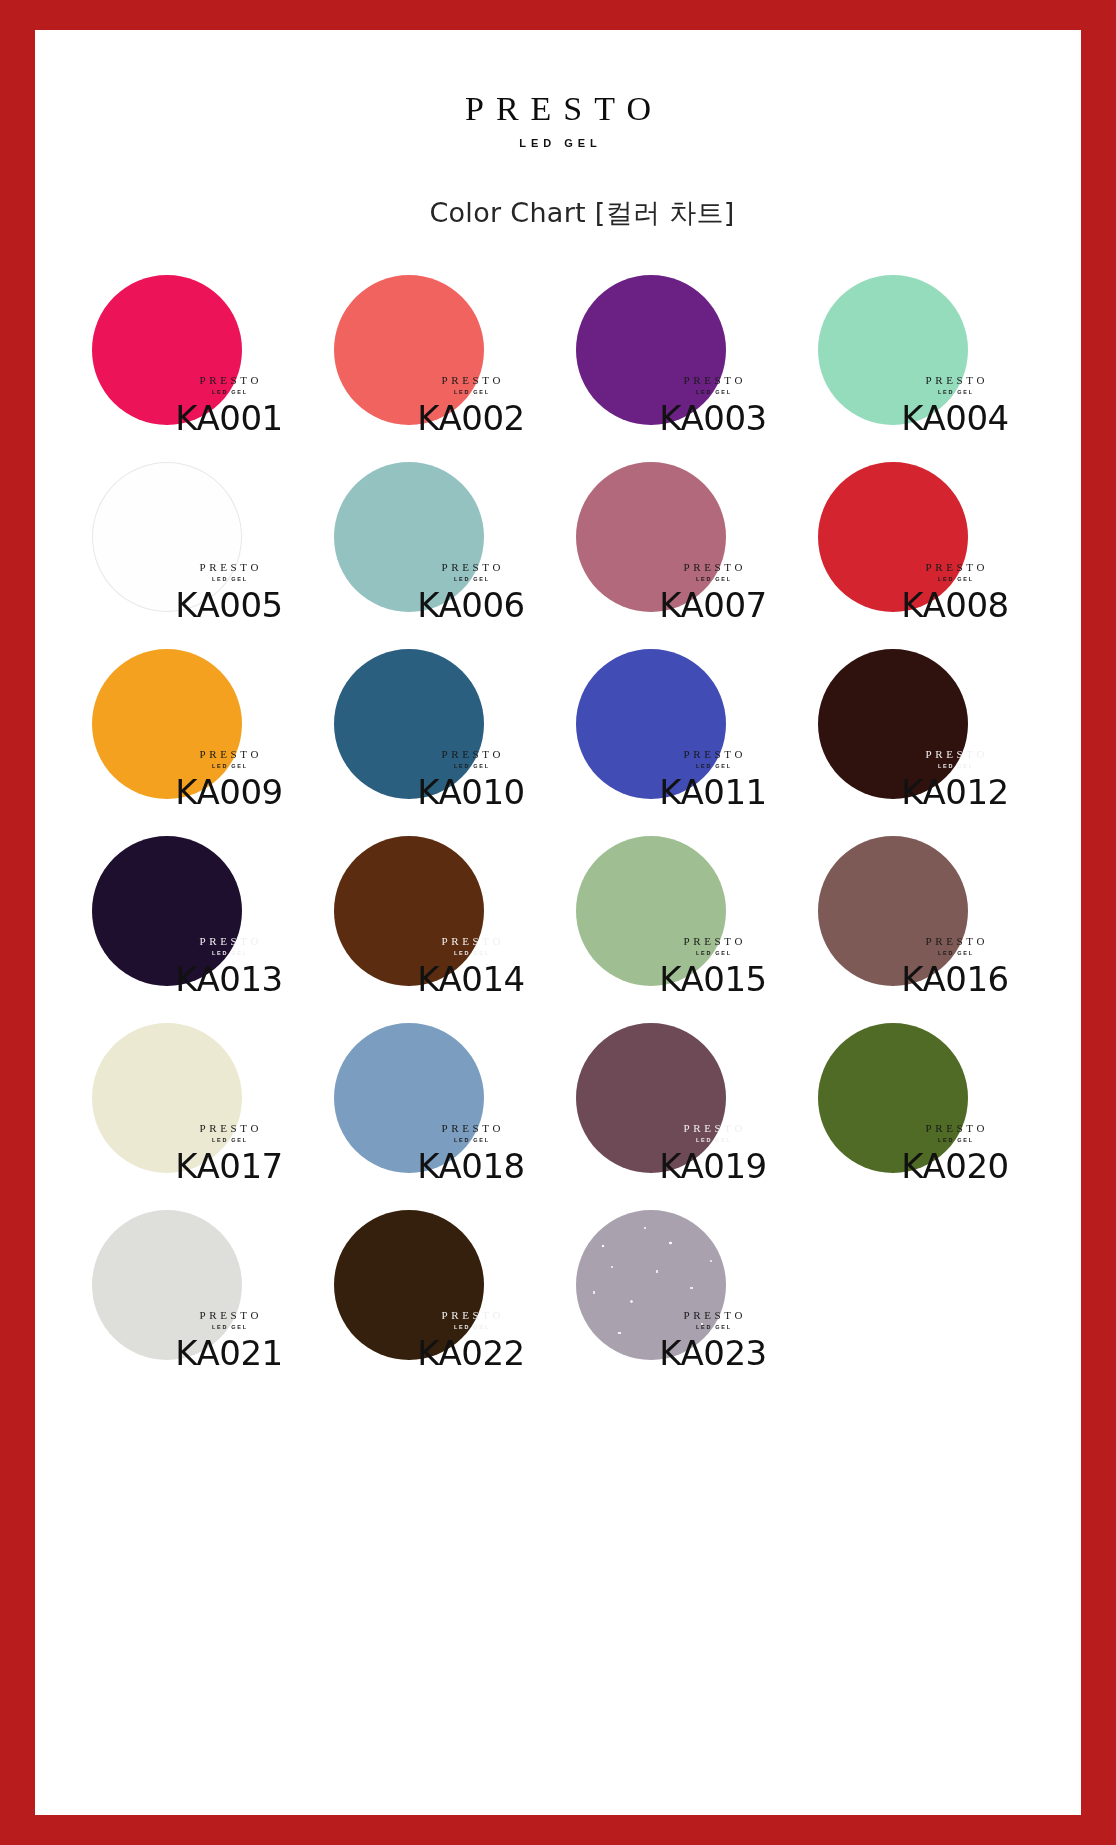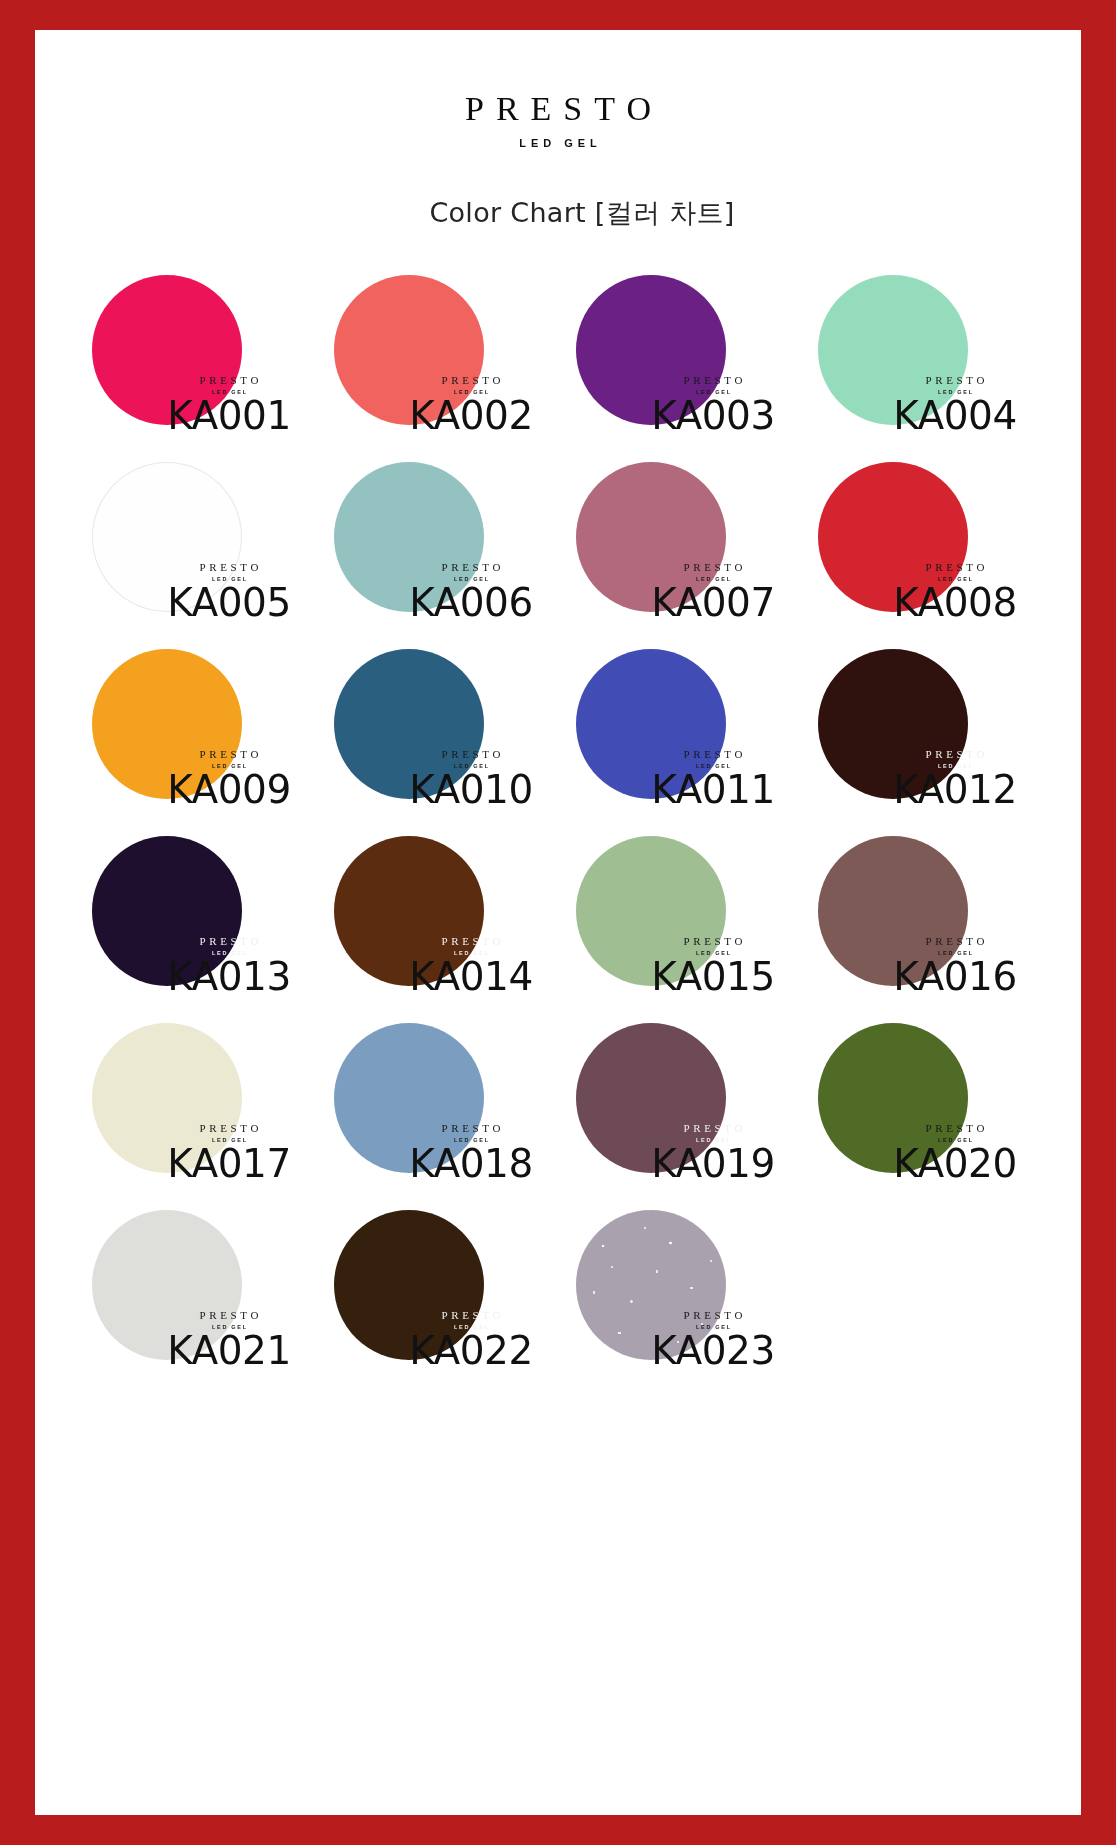--- a/index.html
+++ b/index.html
@@ -146,21 +146,21 @@
   .swatch-watermark.light .wm-name,
   .swatch-watermark.light .wm-sub { color: #efeff1; }
 
   .swatch-code {
     position: absolute;
     left: 88px;
     bottom: -3px;
     width: 136px;
     text-align: center;
     font-family: "DejaVu Sans", sans-serif;
-    font-size: 39px;
+    font-size: 34px;
     font-weight: 400;
     color: #111111;
     line-height: 1;
     letter-spacing: -0.5px;
     white-space: nowrap;
   }
 </style>
 </head>
 <body>
 

